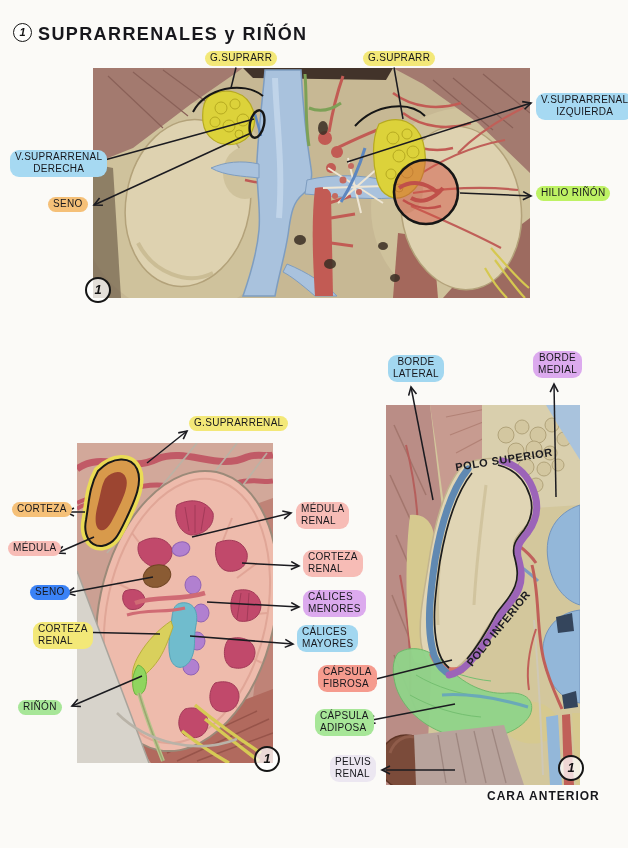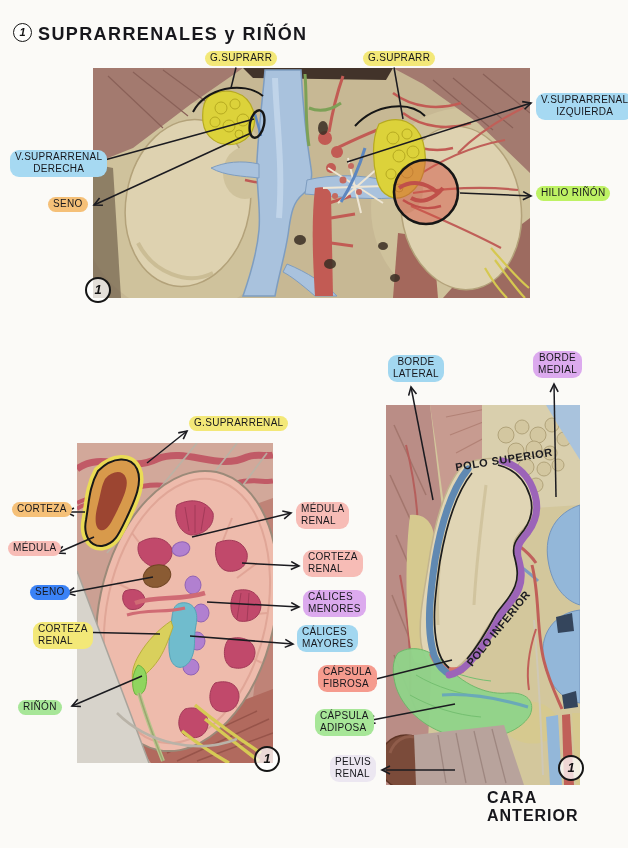--- a/index.html
+++ b/index.html
@@ -16,21 +16,21 @@
     font-size:10px;
     font-weight:400;
     line-height:1.22;
     letter-spacing:.3px;
     color:#17171c;
     white-space:pre-line;
   }
   .tc{text-align:center;}
   .plain{
     position:absolute;
-    font-size:16px;
+    font-size:12px;
     font-weight:700;
     letter-spacing:1px;
     color:#17171c;
   }
   .title{
     position:absolute;
     left:38px;top:24px;
     font-size:18px;
     font-weight:700;
     letter-spacing:1.4px;

